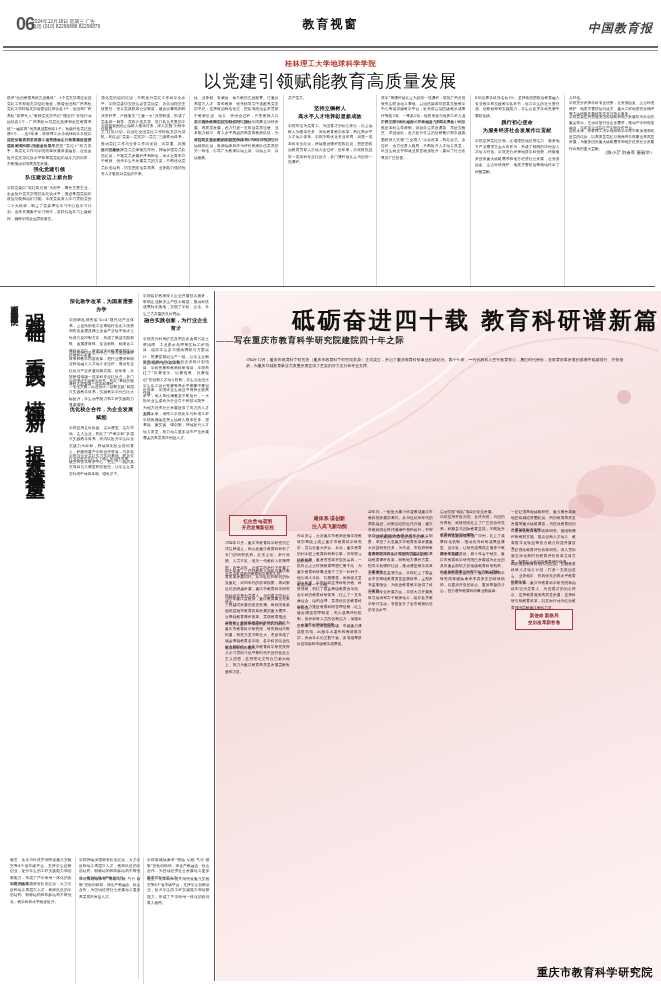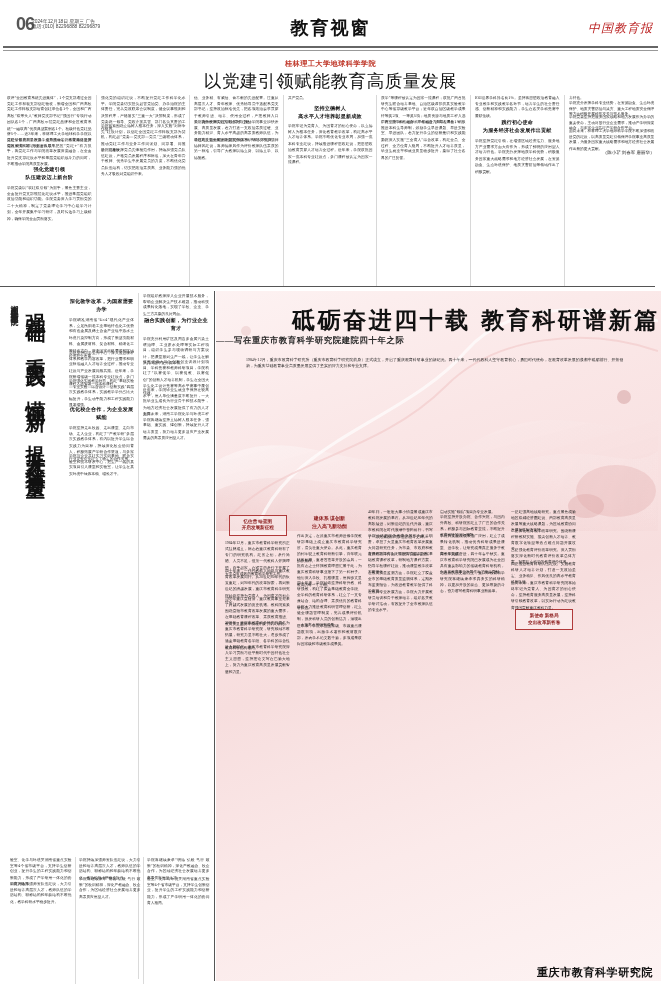--- a/index.html
+++ b/index.html
@@ -10,24 +10,24 @@
   .page{position:relative;width:661px;height:984px;}
 
   
   .masthead{position:absolute;left:0;top:14px;width:661px;height:34px;}
   .folio{position:absolute;left:16px;top:0px;font-size:18px;font-weight:700;
          color:#555;letter-spacing:-1px;font-family:"Liberation Sans",sans-serif;}
   .folio-meta{position:absolute;left:32px;top:6px;line-height:1.5;}
   .folio-meta div{font-size:3.6px;color:#444;white-space:nowrap;
     font-family:"Liberation Sans",sans-serif;transform:scale(1.35);transform-origin:left center;}
   .section-title{position:absolute;left:0;right:0;top:2px;text-align:center;
-    font-size:18px;font-weight:700;letter-spacing:2px;color:#111;
+    font-size:12px;font-weight:700;letter-spacing:2px;color:#111;
     font-family:"DejaVu Serif",serif;}
-  .paper-logo{position:absolute;right:8px;top:6px;font-size:12px;font-weight:400;
-    color:#b91c1c;letter-spacing:1px;font-family:"DejaVu Serif",serif;
+  .paper-logo{position:absolute;right:8px;top:6px;font-size:12px;font-weight:700;
+    color:#404040;letter-spacing:1px;font-family:"DejaVu Serif",serif;
     font-style:italic;}
   .rule-thick{position:absolute;left:3px;top:46px;width:655px;height:1.6px;background:#666;}
   .rule-thin{position:absolute;left:3px;top:49.5px;width:655px;height:0.6px;background:#999;}
 
   
   .a1{position:absolute;left:3px;top:55px;width:655px;height:232px;}
   .a1-shoulder{position:absolute;left:0;right:0;top:4px;text-align:center;
     font-size:7.2px;font-weight:700;color:#c0392b;letter-spacing:.4px;}
   .a1-head{position:absolute;left:0;right:0;top:14px;text-align:center;
     font-size:17.5px;font-weight:400;color:#111;letter-spacing:.6px;

